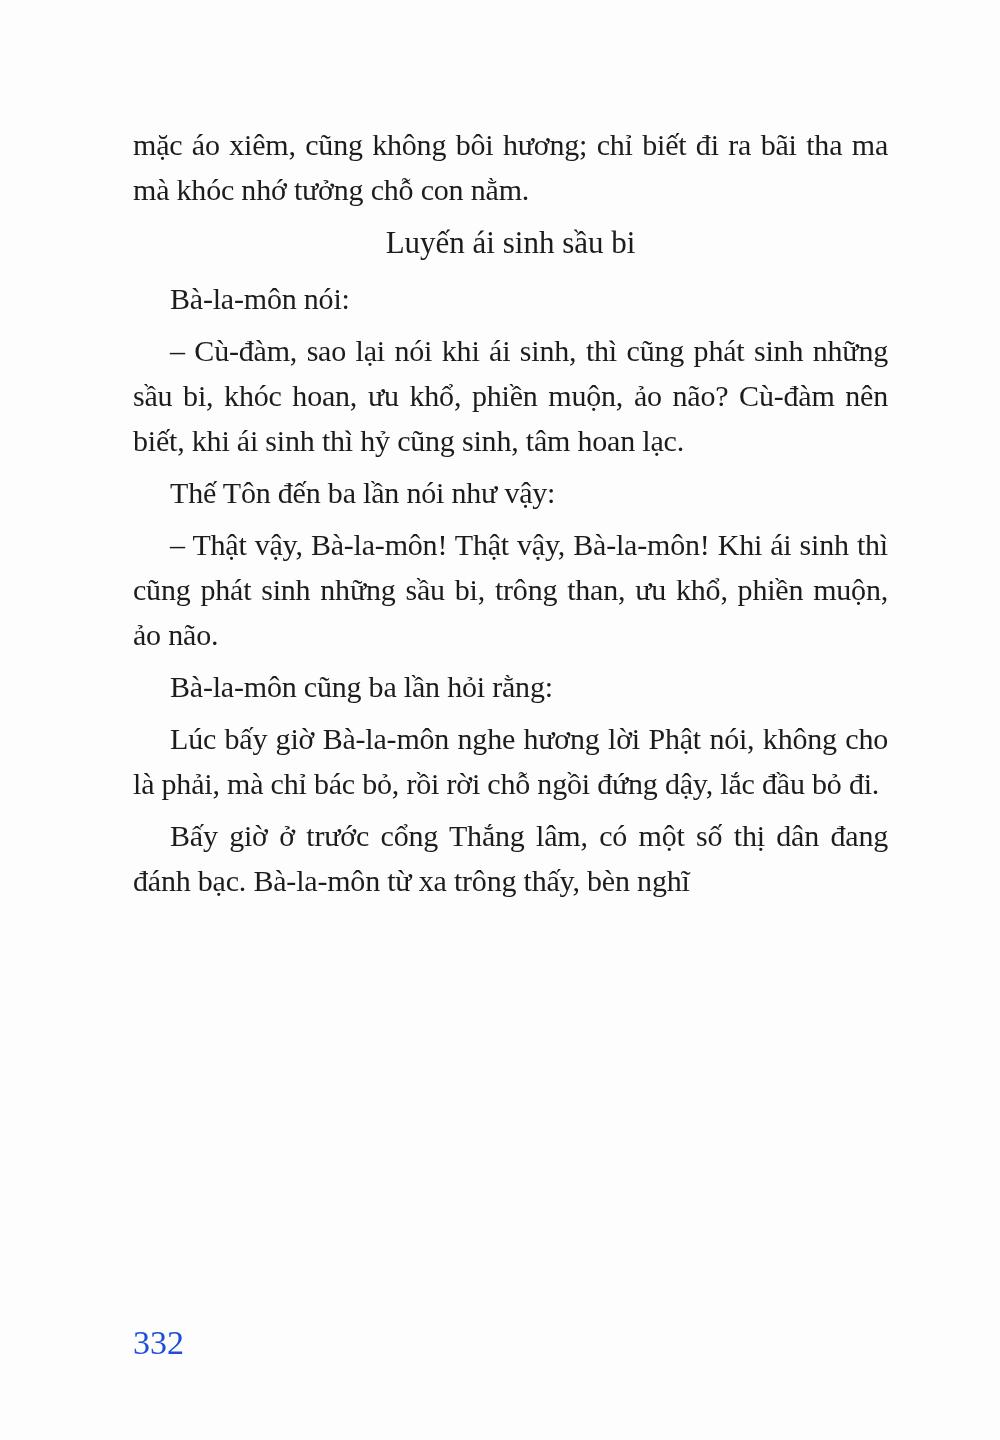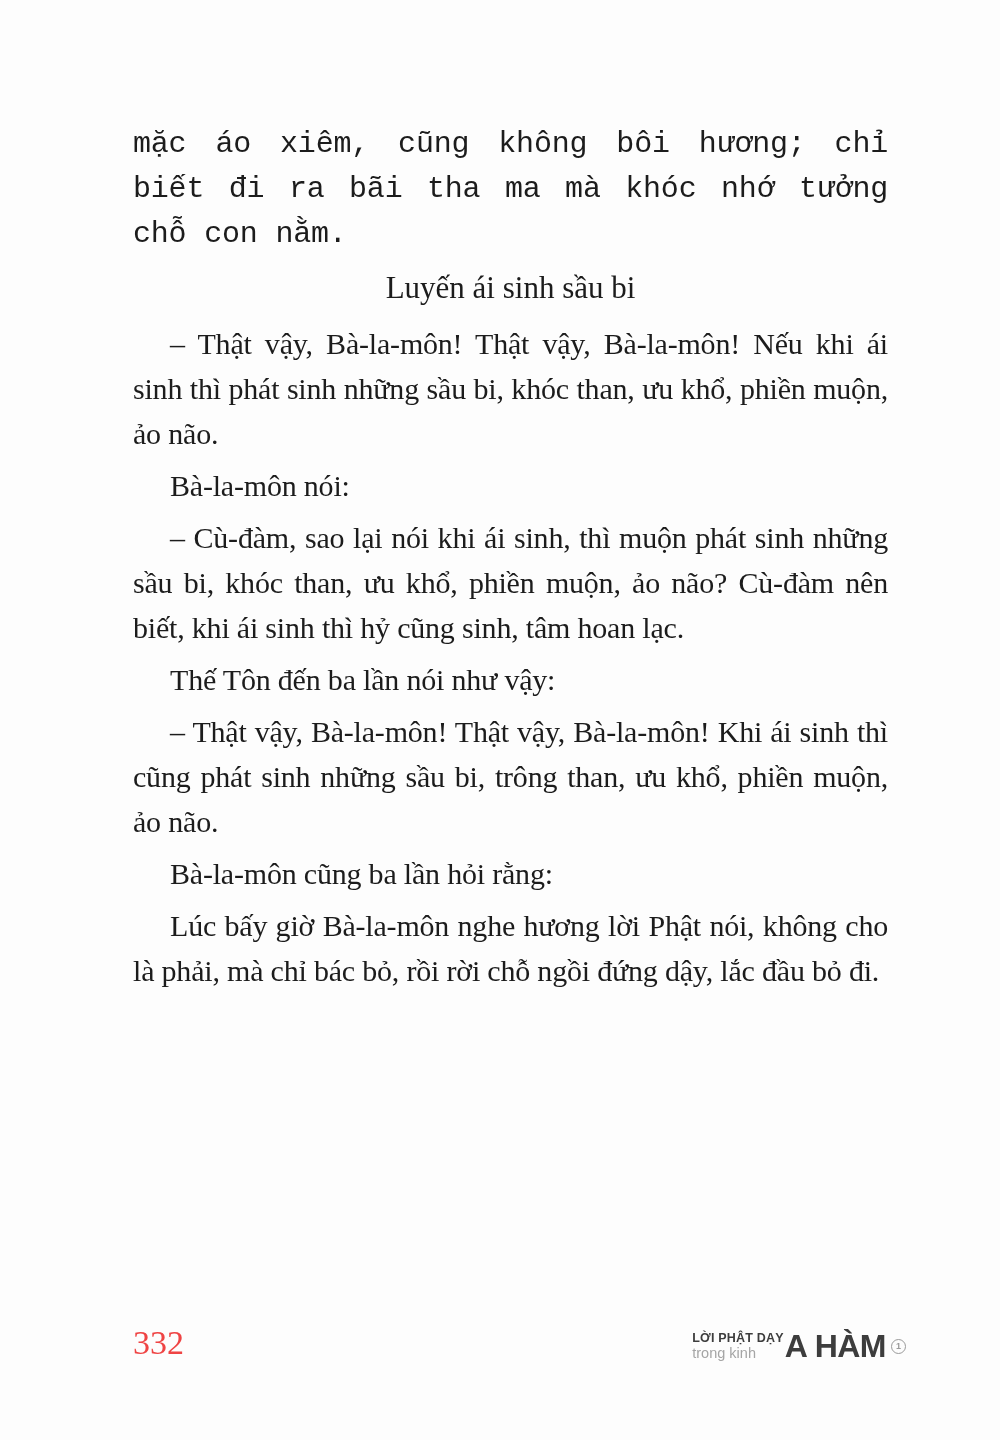--- a/index.html
+++ b/index.html
@@ -24,21 +24,20 @@
   .para {
     font-size: 30px;
     line-height: 45px;
     text-align: justify;
     text-indent: 37px;
     margin-bottom: 7px;
     letter-spacing: -0.2px;
   }
   .para.no-indent {
     text-indent: 0;
-    font-family: Liberation Mono, monospace;
   }
   .section-heading {
     font-size: 31px;
     line-height: 45px;
     font-weight: 400;
     text-align: center;
     text-indent: 0;
     margin: 8px 0 11px 0;
   }
   .page-footer {
@@ -47,21 +46,21 @@
     top: 1322px;
     width: 755px;
     height: 52px;
   }
   .page-number {
     position: absolute;
     left: 0;
     top: 0;
     font-size: 34px;
     line-height: 42px;
-    color: #ef4444;
+    color: #1d4ed8;
   }
   .publisher-logo {
     position: absolute;
     right: -18px;
     top: 8px;
     display: flex;
     align-items: center;
     font-family: "Liberation Sans", sans-serif;
   }
   .logo-stack {
@@ -111,35 +110,27 @@
 </head>
 <body>
 
 <div class="page">
 
   <main class="text-block">
     <p class="para no-indent">mặc áo xiêm, cũng không bôi hương; chỉ biết đi ra bãi tha ma mà khóc nhớ tưởng chỗ con nằm.</p>
 
     <h2 class="section-heading">Luyến ái sinh sầu bi</h2>
 
-    <p class="para">– Thật vậy, Bà-la-môn! Thật vậy, Bà-la-môn! Nếu khi ái sinh thì phát sinh những sầu bi, khóc than, ưu khổ, phiền muộn, ảo não.</p>
     <p class="para">Bà-la-môn nói:</p>
-    <p class="para">– Cù-đàm, sao lại nói khi ái sinh, thì muộn phát sinh những sầu bi, khóc than, ưu khổ, phiền muộn, ảo não? Cù-đàm nên biết, khi ái sinh thì hỷ cũng sinh, tâm hoan lạc.</p>
+    <p class="para">– Cù-đàm, sao lại nói khi ái sinh, thì cũng phát sinh những sầu bi, khóc hoan, ưu khổ, phiền muộn, ảo não? Cù-đàm nên biết, khi ái sinh thì hỷ cũng sinh, tâm hoan lạc.</p>
     <p class="para">Thế Tôn đến ba lần nói như vậy:</p>
     <p class="para">– Thật vậy, Bà-la-môn! Thật vậy, Bà-la-môn! Khi ái sinh thì cũng phát sinh những sầu bi, trông than, ưu khổ, phiền muộn, ảo não.</p>
     <p class="para">Bà-la-môn cũng ba lần hỏi rằng:</p>
     <p class="para">Lúc bấy giờ Bà-la-môn nghe hương lời Phật nói, không cho là phải, mà chỉ bác bỏ, rồi rời chỗ ngồi đứng dậy, lắc đầu bỏ đi.</p>
+    <p class="para">Bấy giờ ở trước cổng Thắng lâm, có một số thị dân đang đánh bạc. Bà-la-môn từ xa trông thấy, bèn nghĩ</p>
   </main>
 
   <footer class="page-footer">
     <span class="page-number">332</span>
 
-    <div class="publisher-logo">
-      <div class="logo-stack">
-        <span class="logo-tagline-top">LỜI PHẬT DẠY</span>
-        <span class="logo-tagline-bottom">trong kinh</span>
-      </div>
-      <span class="logo-series-title">A HÀM</span>
-      <span class="logo-volume-badge">1</span>
-    </div>
   </footer>
 
 </div>
 
 </body></html>

